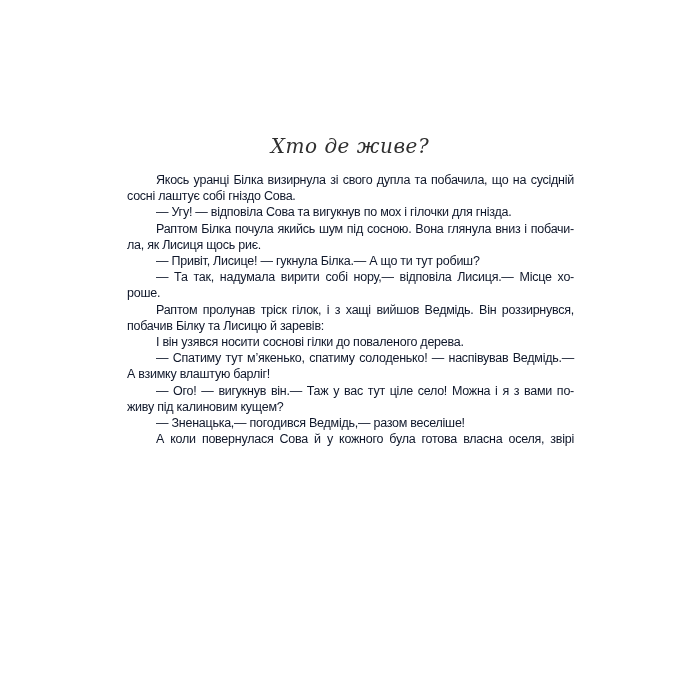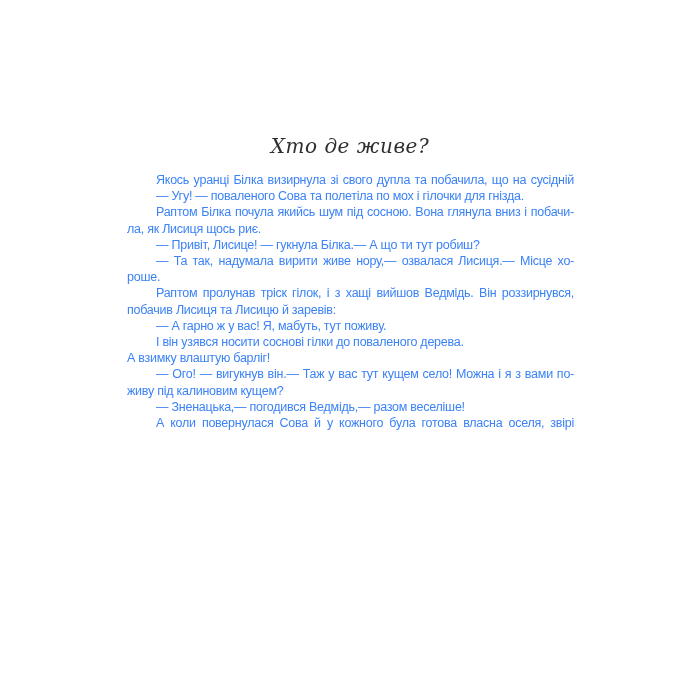--- a/index.html
+++ b/index.html
@@ -30,21 +30,21 @@
   }
   .story-text {
     position: absolute;
     top: 172px;
     left: 127px;
     width: 447px;
     font-family: "Liberation Sans", sans-serif;
     font-size: 12.5px;
     line-height: 16.2px;
     letter-spacing: -0.25px;
-    color: #3b82f6;
+    color: #0f172a;
     text-align: left;
   }
   .line {
     min-height: 16.2px;
   }
   .line.indent {
     text-indent: 29px;
   }
   .line.justify {
     text-align: justify;
@@ -53,30 +53,31 @@
 </style>
 </head>
 <body>
 
 <div class="page">
 
   <h1 class="story-title">Хто де живе?</h1>
 
   <div class="story-text">
     <div class="line indent justify">Якось уранці Білка визирнула зі свого дупла та побачила, що на сусідній</div>
-    <div class="line indent">— Угу! — поваленого Сова та полетіла по мох і гілочки для гнізда.</div>
+    <div class="line">сосні лаштує собі гніздо Сова.</div>
+    <div class="line indent">— Угу! — відповіла Сова та вигукнув по мох і гілочки для гнізда.</div>
     <div class="line indent justify">Раптом Білка почула якийсь шум під сосною. Вона глянула вниз і побачи-</div>
     <div class="line">ла, як Лисиця щось риє.</div>
     <div class="line indent">— Привіт, Лисице! — гукнула Білка.— А що ти тут робиш?</div>
-    <div class="line indent justify">— Та так, надумала вирити живе нору,— озвалася Лисиця.— Місце хо-</div>
+    <div class="line indent justify">— Та так, надумала вирити собі нору,— відповіла Лисиця.— Місце хо-</div>
     <div class="line">роше.</div>
     <div class="line indent justify">Раптом пролунав тріск гілок, і з хащі вийшов Ведмідь. Він роззирнувся,</div>
-    <div class="line">побачив Лисиця та Лисицю й заревів:</div>
-    <div class="line indent">— А гарно ж у вас! Я, мабуть, тут поживу.</div>
+    <div class="line">побачив Білку та Лисицю й заревів:</div>
     <div class="line indent">І він узявся носити соснові гілки до поваленого дерева.</div>
+    <div class="line indent justify">— Спатиму тут м’якенько, спатиму солоденько! — наспівував Ведмідь.—</div>
     <div class="line">А взимку влаштую барліг!</div>
-    <div class="line indent justify">— Ого! — вигукнув він.— Таж у вас тут кущем село! Можна і я з вами по-</div>
+    <div class="line indent justify">— Ого! — вигукнув він.— Таж у вас тут ціле село! Можна і я з вами по-</div>
     <div class="line">живу під калиновим кущем?</div>
     <div class="line indent">— Зненацька,— погодився Ведмідь,— разом веселіше!</div>
     <div class="line indent justify">А коли повернулася Сова й у кожного була готова власна оселя, звірі</div>
   </div>
 
 </div>
 
 </body></html>

